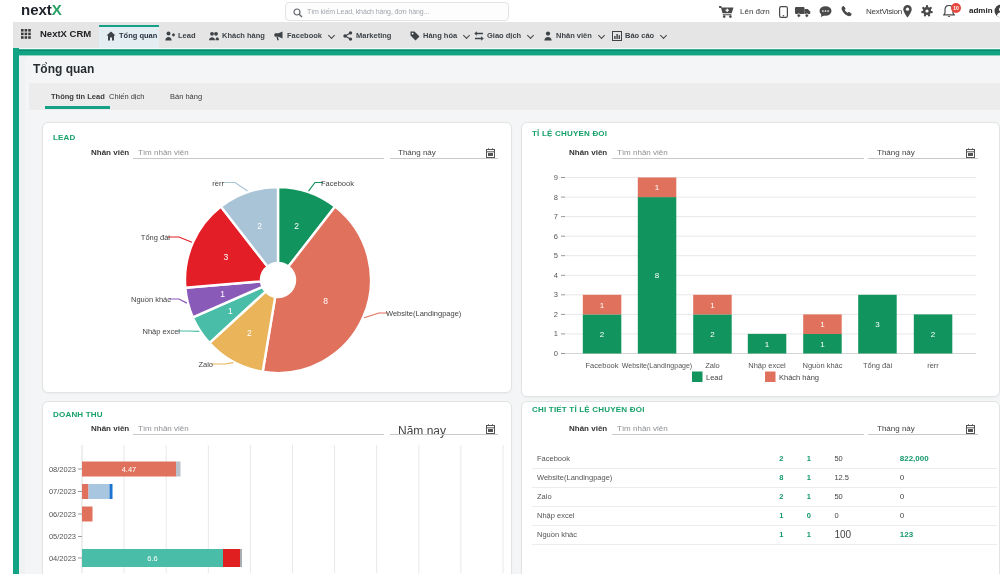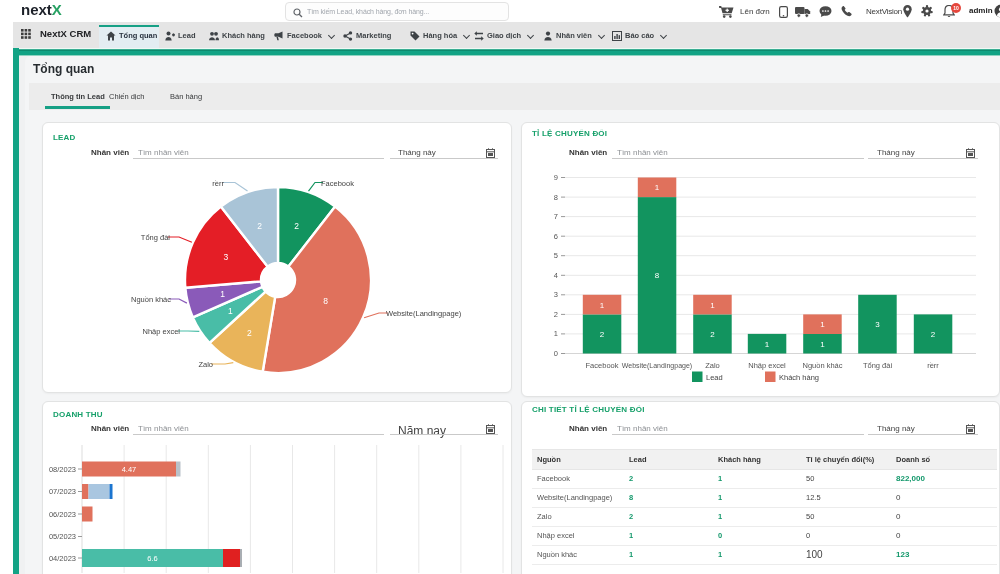--- a/index.html
+++ b/index.html
@@ -399,27 +399,20 @@
       <text x="34.0" y="159.5" text-anchor="end" font-size="7.5" fill="#555">04/2023</text>
       <line x1="36.0" y1="157" x2="40.0" y2="157" stroke="#999" stroke-width="1"></line>
       <rect x="40.0" y="148.0" width="141.0" height="18.0" fill="#49bda7"></rect>
       <text x="110.5" y="159.5" text-anchor="middle" font-size="7.5" fill="#fff">6.6</text>
       <rect x="181.0" y="148.0" width="17.0" height="18.0" fill="#e02020"></rect>
       <rect x="198.0" y="148.0" width="2.0" height="18.0" fill="#a9aeb3"></rect>
     </svg>
   <div class="abs" style="left:519px;top:449px;width:465px;">
       <table style="width:100%;border-collapse:collapse;font-family:'Liberation Sans',sans-serif">
         <tbody>
-          <tr style="background:#f1f1f1;height:19.5px">
-            <td style="width:92px;font-size:7.5px;font-weight:bold;color:#333;padding-left:5px;border-top:1px solid #e6e6e6;border-bottom:1px solid #e6e6e6">Nguồn</td>
-            <td style="width:89px;font-size:7.5px;font-weight:bold;color:#333;padding-left:5px;border-top:1px solid #e6e6e6;border-bottom:1px solid #e6e6e6">Lead</td>
-            <td style="width:88px;font-size:7.5px;font-weight:bold;color:#333;padding-left:5px;border-top:1px solid #e6e6e6;border-bottom:1px solid #e6e6e6">Khách hàng</td>
-            <td style="width:90px;font-size:7.5px;font-weight:bold;color:#333;padding-left:5px;border-top:1px solid #e6e6e6;border-bottom:1px solid #e6e6e6">Tỉ lệ chuyển đổi(%)</td>
-            <td style="width:106px;font-size:7.5px;font-weight:bold;color:#333;padding-left:5px;border-top:1px solid #e6e6e6;border-bottom:1px solid #e6e6e6">Doanh số</td>
-          </tr>
           <tr style="height:19px;border-bottom:1px solid #ececec">
             <td style="font-size:7.5px;color:#555;padding-left:5px">Facebook</td>
             <td style="font-size:7.5px;color:#13986b;font-weight:bold;padding-left:5px">2</td>
             <td style="font-size:7.5px;color:#13986b;font-weight:bold;padding-left:5px">1</td>
             <td style="font-size:7.5px;color:#444;padding-left:5px">50</td>
             <td style="font-size:8px;color:#13986b;font-weight:bold;padding-left:5px">822,000</td>
           </tr>
           <tr style="height:19px;border-bottom:1px solid #ececec">
             <td style="font-size:7.5px;color:#555;padding-left:5px">Website(Landingpage)</td>
             <td style="font-size:7.5px;color:#13986b;font-weight:bold;padding-left:5px">8</td>

